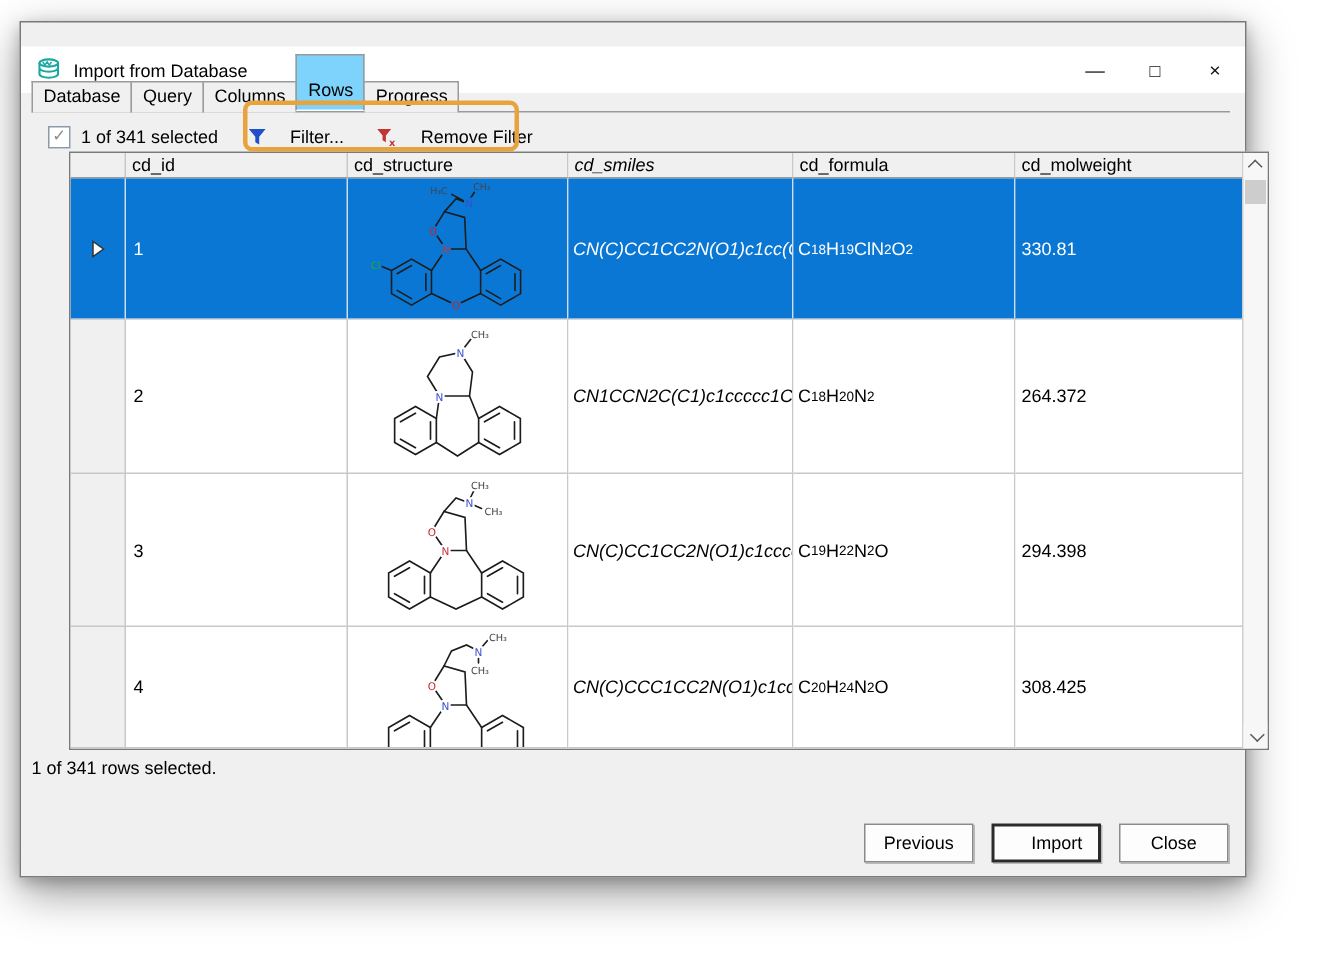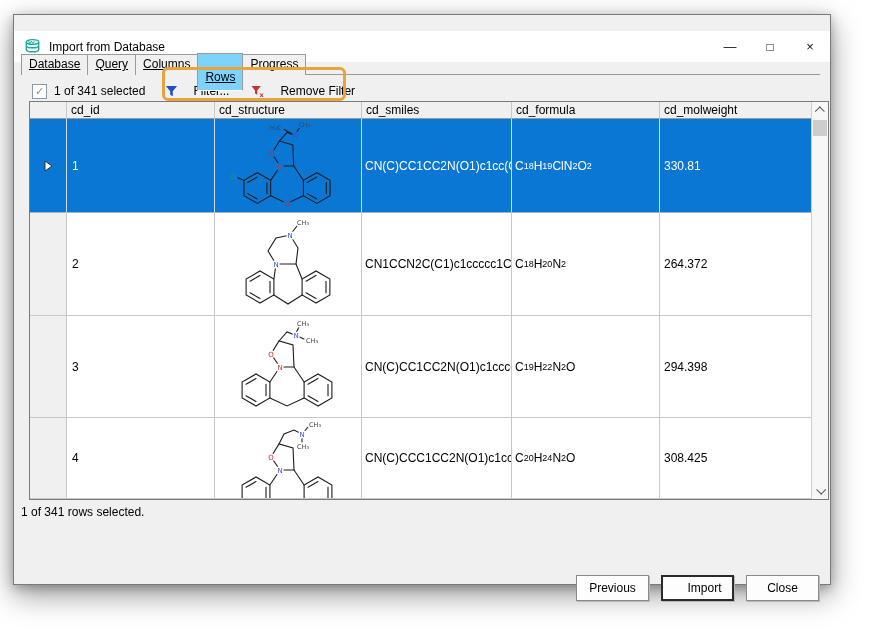--- a/index.html
+++ b/index.html
@@ -7,41 +7,41 @@
   .dialog{position:absolute;left:13px;top:14px;width:818px;height:571px;background:#f0f0f0;
     border:1px solid #7a7a7a;box-shadow:0 10px 28px rgba(0,0,0,.40),0 3px 10px rgba(0,0,0,.25);box-sizing:border-box;}
   
   .titlebar{position:absolute;left:0;top:16px;right:0;height:31px;background:#ffffff;display:flex;align-items:center;}
   .app-icon{margin-left:10px;width:17px;height:17px;flex:0 0 auto;}
   .title-text{margin-left:8px;font-size:12px;color:#000;}
   .win-controls{margin-left:auto;display:flex;align-items:center;height:100%;}
   .win-btn{width:40px;height:100%;display:flex;align-items:center;justify-content:center;font-size:13px;color:#111;cursor:default;}
   .win-btn.max{font-size:12px;}
   
-  .tabstrip{position:absolute;left:7px;top:38px;right:10px;height:21px;display:flex;align-items:flex-start;border-bottom:1px solid #9a9a9a;text-decoration:underline;}
+  .tabstrip{position:absolute;left:7px;top:38px;right:10px;height:21px;display:flex;align-items:flex-end;border-bottom:1px solid #9a9a9a;}
   .tab{font-size:12px;color:#000;background:#f0f0f0;border:1px solid #9a9a9a;border-bottom:none;
     padding:2px 7px 3px 7px;margin-right:-1px;position:relative;top:1px;height:15px;line-height:15px;}
   .tab.active{background:#7dd3fc;padding-top:16px;top:0px;height:17px;z-index:2;border-bottom:1px solid #fff;}
   
   .toolbar{position:absolute;left:0;top:60px;right:0;height:32px;display:flex;align-items:center;}
   .cbx{margin-left:18px;width:13px;height:13px;background:#fff;border:1px solid #8a9aab;display:flex;align-items:center;justify-content:center;
     font-size:11px;color:#8b8b8b;line-height:11px;}
   .cbx-label{margin-left:7px;font-size:12px;color:#000;}
   .tool-btn{display:flex;align-items:center;gap:15px;font-size:12px;color:#000;background:transparent;border:none;padding:3px 6px;margin-left:10px;cursor:default;}
   .highlight-box{position:absolute;left:148px;top:52px;width:178px;height:28px;border:3px solid #e8a33c;border-radius:6px;pointer-events:none;z-index:5;}
   
-  .grid{position:absolute;left:15px;top:86px;width:800px;height:399px;background:#fff;border:1px solid #7a7a7a;box-sizing:border-box;overflow:hidden;}
+  .grid{position:absolute;left:32px;top:86px;width:800px;height:399px;background:#fff;border:1px solid #7a7a7a;box-sizing:border-box;overflow:hidden;}
   .g-rows{position:absolute;left:0;top:0;width:783px;}
   .g-row{display:flex;width:783px;box-sizing:border-box;}
   .cell{box-sizing:border-box;border-right:1px solid #c8c8c8;border-bottom:1px solid #c8c8c8;display:flex;align-items:center;overflow:hidden;font-size:12px;color:#000;background:#fff;}
   .hdr .cell{height:17px;background:#f0f0f0;border-bottom:1px solid #9a9a9a;padding-left:4px;align-items:center;}
   .c0{width:37px;flex:0 0 37px;}
   .c1{width:148px;flex:0 0 148px;padding-left:5px;}
   .c2{width:147px;flex:0 0 147px;justify-content:center;padding-left:0;}
-  .c3{width:150px;flex:0 0 150px;padding-left:3px;white-space:nowrap;}
+  .c3{width:150px;flex:0 0 150px;padding-left:3px;white-space:nowrap;font-style:italic;}
   .c4{width:148px;flex:0 0 148px;padding-left:3px;white-space:nowrap;}
   .c5{width:153px;flex:0 0 153px;padding-left:4px;}
   .hdr .c0{padding-left:0;}
   .g-row.sel .cell{background:#0a77d5;color:#fff;border-right:1px solid #cfdcea;border-bottom:1px solid #9ab4cc;}
   .row1 .cell{height:94px;}
   .row2 .cell{height:103px;}
   .row3 .cell{height:102px;}
   .row4 .cell{height:81px;align-items:flex-start;}
   .row4 .cell.vcen{align-items:center;}
   .marker{width:100%;display:flex;justify-content:center;}
@@ -53,21 +53,21 @@
   .vscroll{position:absolute;right:0;top:0;bottom:0;width:17px;background:#f7f7f7;border-left:1px solid #cfcfcf;box-sizing:border-box;}
   .sb-btn{position:absolute;left:0;width:16px;height:17px;display:flex;align-items:center;justify-content:center;background:#f7f7f7;}
   .sb-up{top:0;}
   .sb-down{bottom:0;}
   .chev{width:6px;height:6px;border-left:1.4px solid #585858;border-top:1.4px solid #585858;}
   .chev.up{transform:rotate(45deg) translateY(1px);}
   .chev.down{transform:rotate(225deg) translateY(1px);}
   .sb-thumb{position:absolute;left:1px;top:18px;width:14px;height:16px;background:#cdcdcd;}
   
   .statusbar{position:absolute;left:7px;top:490px;font-size:12px;color:#000;}
-  .footer{position:absolute;right:11px;top:560px;display:flex;gap:12px;}
+  .footer{position:absolute;right:11px;top:534px;display:flex;gap:12px;}
   .btn{width:73px;height:26px;background:#fdfdfd;border:1px solid #8a8a8a;box-shadow:1px 1px 0 #b9b9b9;
     font-size:12px;font-family:"Liberation Sans",sans-serif;color:#000;display:flex;align-items:center;justify-content:center;box-sizing:border-box;}
   .btn.default{border:2px solid #2b2b2b;padding-left:20px;}
 </style>
 </head>
 <body>
 
 <div class="stage">
   <div class="dialog">
 

